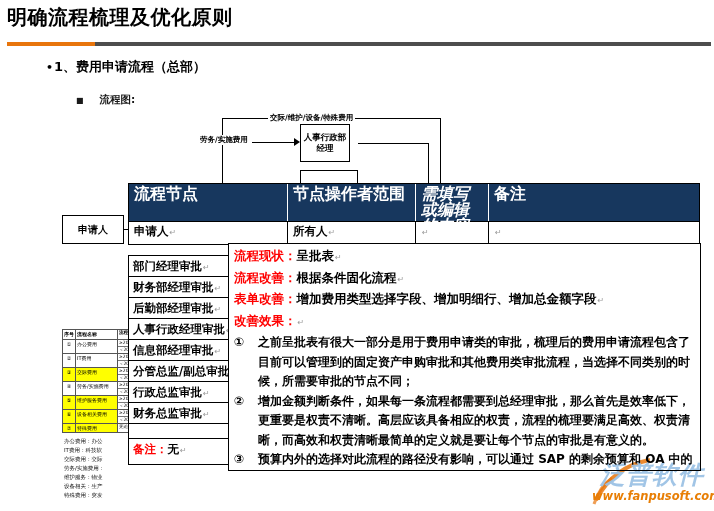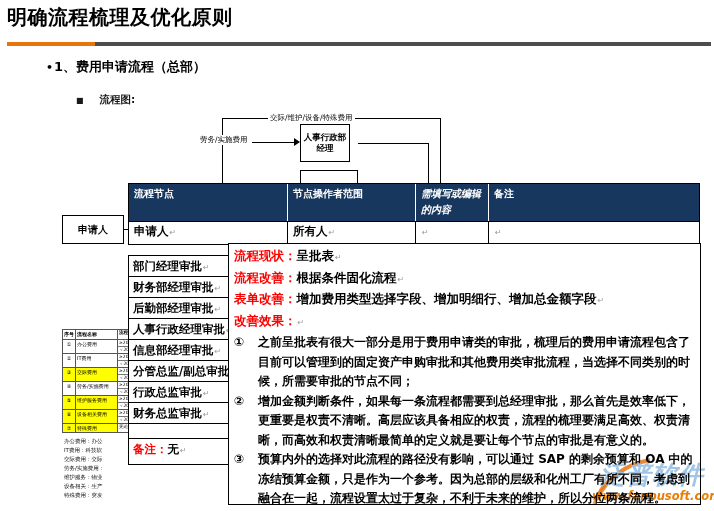--- a/index.html
+++ b/index.html
@@ -15,27 +15,27 @@
 
   .heading { left:46px; top:58px; font-size:13px; font-weight:bold; color:#000; }
   .heading .blt { font-size:11px; margin-right:1px; }
   .subbullet { left:76px; top:93px; font-size:10.5px; font-weight:600; color:#1a1a1a; display:flex; align-items:center; }
   .subbullet .sq { font-size:8px; margin-right:16px; }
 
   
   .fc-line { background:#000; }
   .fc-hline { height:1px; }
   .fc-vline { width:1px; }
-  .fc-label { background:#fff; font-size:7.5px; font-weight:400; color:#000; padding:0 2px; white-space:nowrap; }
+  .fc-label { background:#fff; font-size:7.5px; font-weight:700; color:#000; padding:0 2px; white-space:nowrap; }
   .fc-box { border:1px solid #000; background:#fff; display:flex; flex-direction:column; align-items:center; justify-content:center; font-size:8.5px; font-weight:600; color:#000; text-align:center; line-height:11px; }
   .arrowhead { width:0; height:0; border-left:6px solid #000; border-top:4px solid transparent; border-bottom:4px solid transparent; }
 
   
   .tbl-header { left:128px; top:183px; width:572px; height:39px; background:#17375E; border:1px solid #000; display:flex; z-index:2; }
-  .tbl-header .hc { color:#fff; font-weight:bold; font-size:10px; padding:2px 5px; border-right:1.5px solid #fff; line-height:16px; }
+  .tbl-header .hc { color:#fff; font-weight:bold; font-size:16px; padding:2px 5px; border-right:1.5px solid #fff; line-height:16px; }
   .tbl-header .hc:last-child { border-right:none; }
   .tbl-row1 { left:128px; top:222px; width:572px; height:23px; display:flex; border-left:1px solid #000; border-right:1px solid #000; border-bottom:1px solid #000; background:#fff; z-index:2; }
   .tbl-row1 .rc { font-size:11.5px; font-weight:bold; color:#000; padding:2px 5px; border-right:1px solid #000; white-space:nowrap; overflow:hidden; }
   .tbl-row1 .rc:last-child { border-right:none; }
   .leftcol { left:128px; top:255px; width:160px; display:flex; flex-direction:column; z-index:2; }
   .leftcol .lc { border:1px solid #000; background:#fff; font-size:11.5px; font-weight:bold; color:#000; padding:2px 4px; white-space:nowrap; margin-top:-1px; line-height:16px; }
   .leftcol .lc:first-child { margin-top:0; }
   .red { color:#FF0000; }
   .ret { color:#999; font-size:8px; font-weight:normal; margin-left:1px; }
 
@@ -45,21 +45,21 @@
   .mrow .c-no { width:13px; border-right:1px solid #555; text-align:center; padding:1px 0; }
   .mrow .c-nm { width:42px; border-right:1px solid #555; padding:1px 1px; white-space:nowrap; overflow:hidden; }
   .mrow .c-vv { flex:1; display:flex; flex-direction:column; }
   .mrow .c-vv span { font-size:4.5px; line-height:6px; padding-left:1px; border-bottom:1px solid #777; white-space:nowrap; }
   .mrow .c-vv span:last-child { border-bottom:none; }
   .mrow.hd { height:11px; font-weight:bold; }
   .mrow.yl .c-no, .mrow.yl .c-nm { background:#FFFF00; }
   .legend { left:64px; top:437px; width:150px; z-index:1; font-size:5.5px; line-height:9px; color:#111; white-space:nowrap; }
 
   
-  .overlay { left:228px; top:243px; width:473px; height:262px; background:#fff; border:1.5px solid #000; z-index:3; padding:2px 4px 0 5px; overflow:hidden; }
+  .overlay { left:228px; top:243px; width:473px; height:228px; background:#fff; border:1.5px solid #000; z-index:3; padding:2px 4px 0 5px; overflow:hidden; }
   .ov-line { font-size:12.5px; font-weight:bold; color:#000; line-height:19.5px; white-space:nowrap; }
   .ov-points { margin-top:1px; }
   .pt { display:flex; font-size:12px; font-weight:bold; color:#000; line-height:19.5px; }
   .pt .no { width:24px; flex:none; }
   .pt .tx { flex:1; }
 
   
   .wm { left:592px; top:456px; width:122px; height:52px; z-index:6; mix-blend-mode:multiply; pointer-events:none;font-style:italic; }
   .wm .logo { position:absolute; left:8px; top:2px; font-size:25px; font-weight:bold; color:#9CC2E5; letter-spacing:1px; white-space:nowrap; opacity:0.95; }
   .wm .url { position:absolute; left:0px; top:33px; font-size:11.5px; font-weight:bold; color:#E87E04; white-space:nowrap; }

